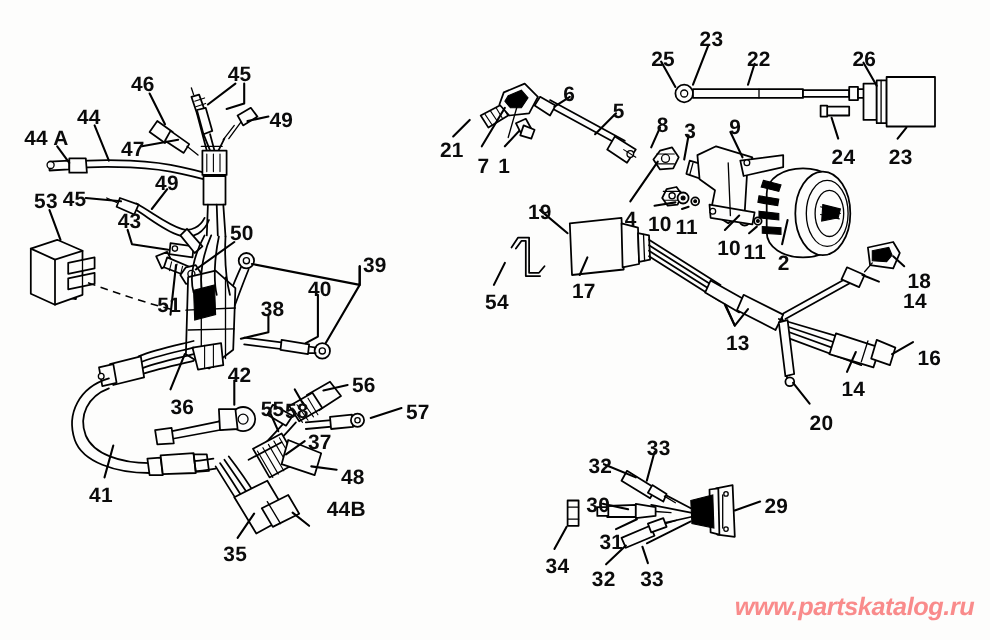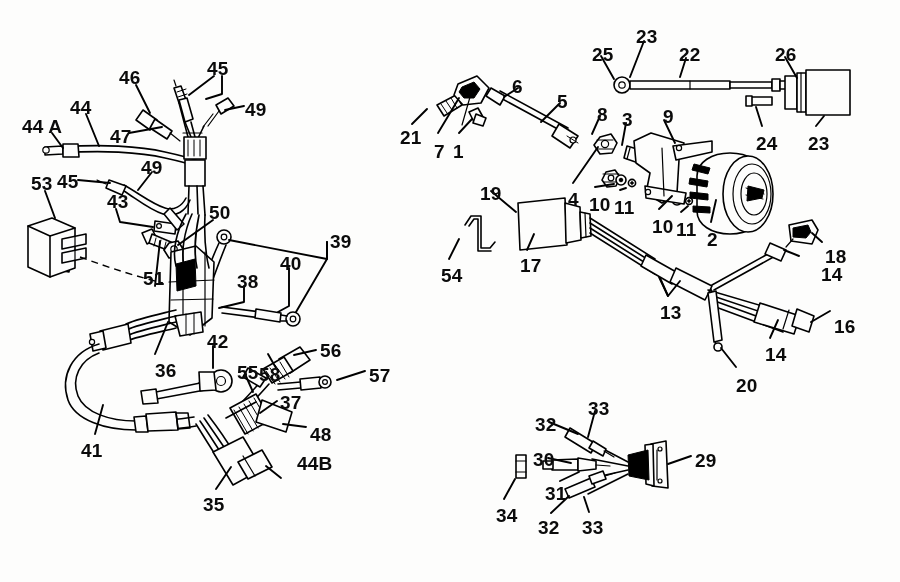--- a/index.html
+++ b/index.html
@@ -529,14 +529,15 @@
 
   <div class="callout" style="left:588px;top:399px;">33</div>
   <div class="callout" style="left:535px;top:415px;">32</div>
   <div class="callout" style="left:533px;top:450px;">30</div>
   <div class="callout" style="left:695px;top:451px;">29</div>
   <div class="callout" style="left:545px;top:484px;">31</div>
   <div class="callout" style="left:496px;top:506px;">34</div>
   <div class="callout" style="left:538px;top:518px;">32</div>
   <div class="callout" style="left:582px;top:518px;">33</div>
 
+  <div id="watermark">www.partskatalog.ru</div>
 
 </div>
 
 </body></html>

